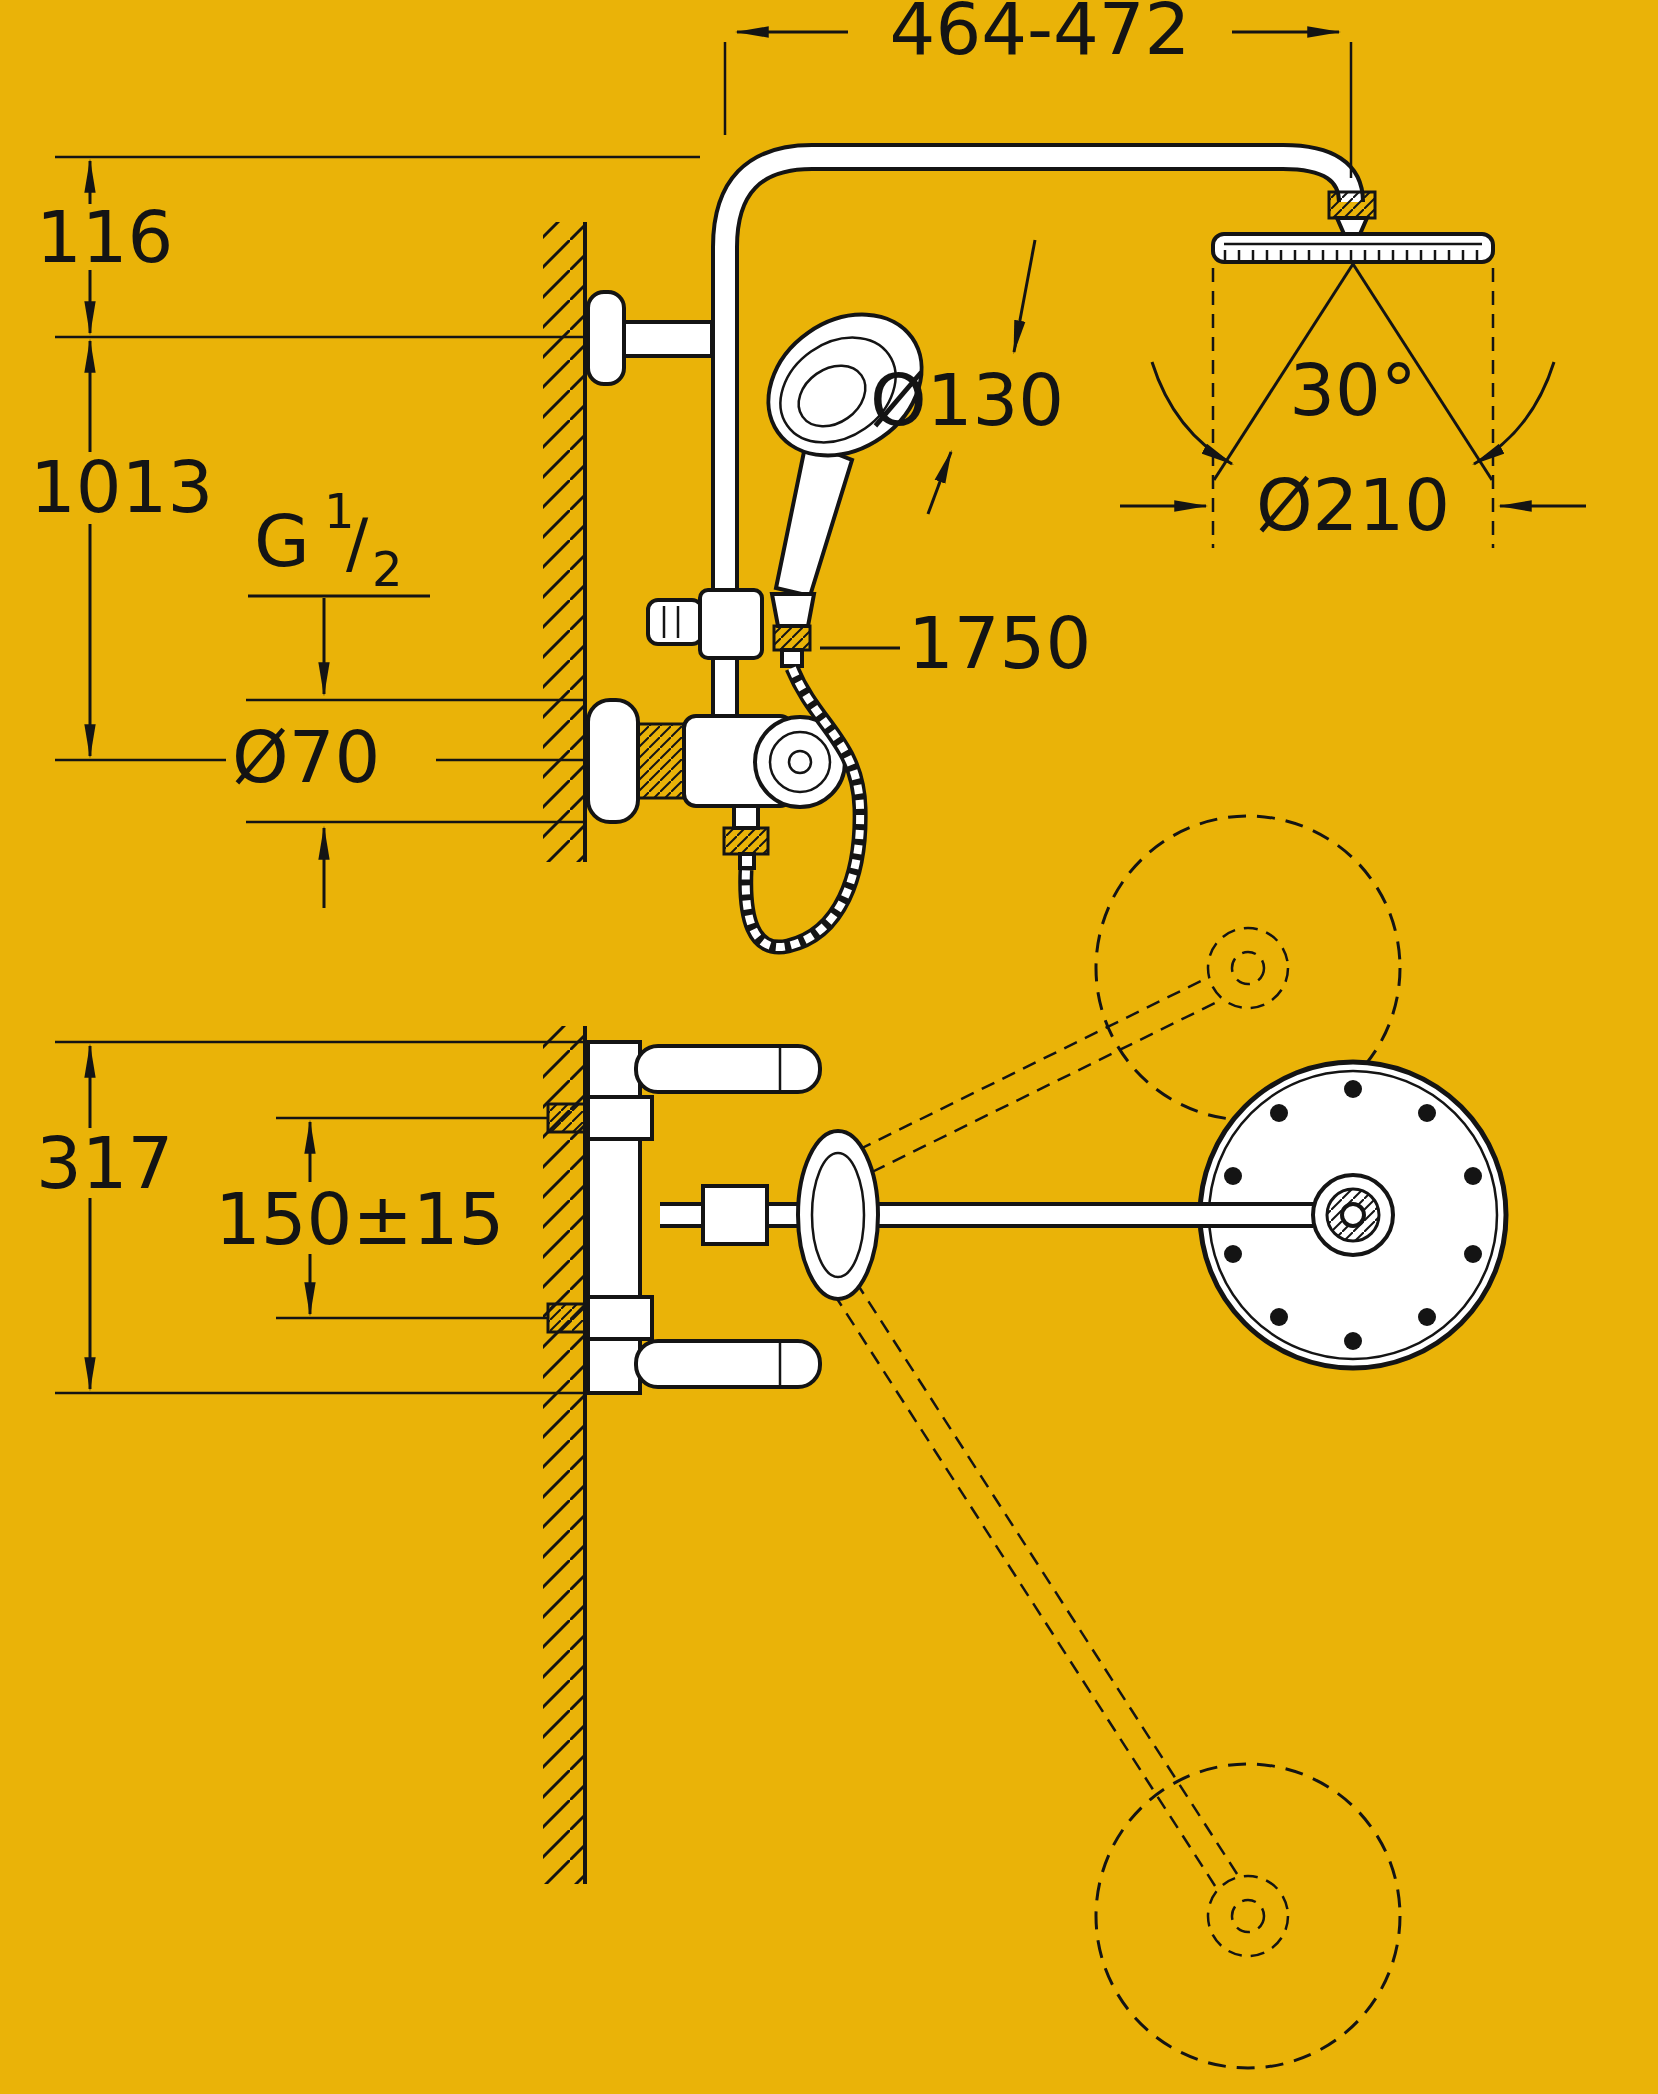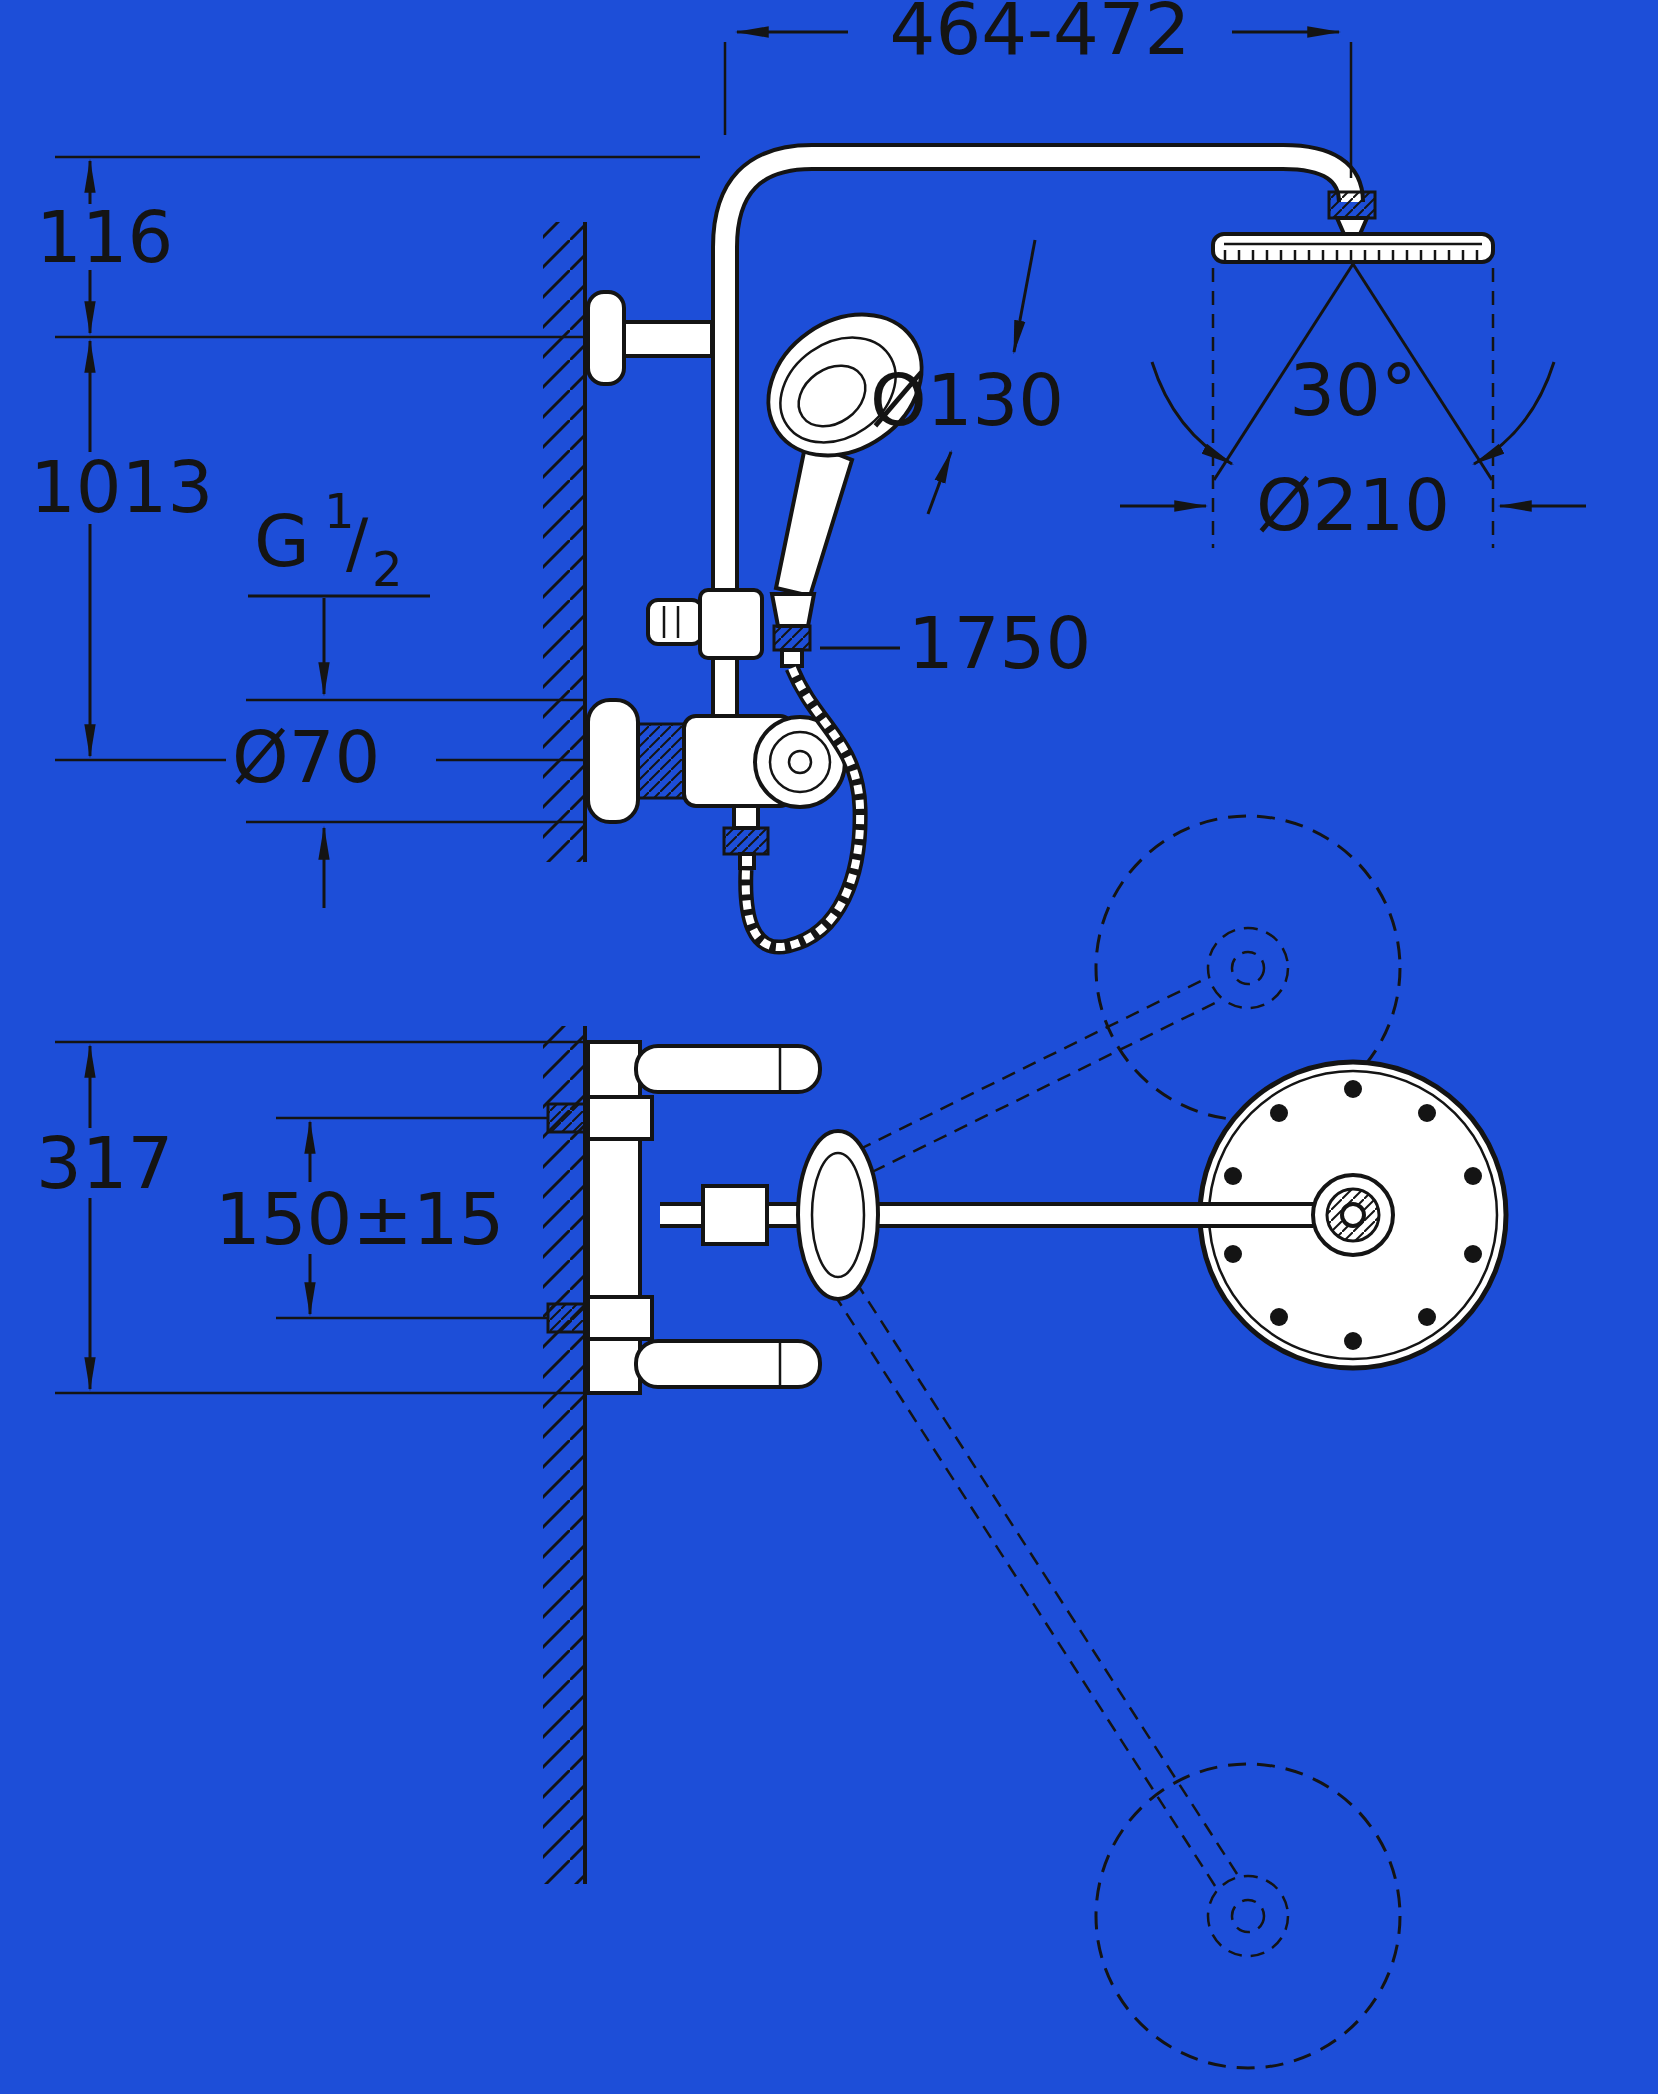--- a/index.html
+++ b/index.html
@@ -1,16 +1,16 @@
 <!DOCTYPE html>
 <html><head>
 <meta charset="utf-8">
 <style>
   html,body{margin:0;padding:0;background:#ffffff;}
-  .canvas{width:1658px;height:2094px;position:relative;background:#1d4ed8;overflow:hidden;}
+  .canvas{width:1658px;height:2094px;position:relative;background:#eab308;overflow:hidden;}
   svg{display:block;}
   svg text{font-family:"DejaVu Sans",sans-serif;fill:#141414;}
   .dim{font-size:72px;}
   .dim-sm{font-size:48px;}
   .dim-slash{font-size:66px;}
   .thin{stroke:#141414;stroke-width:2.5;fill:none;}
   .dimline{stroke:#141414;stroke-width:3;fill:none;}
   .obj{stroke:#141414;stroke-width:4;fill:#ffffff;}
   .obj2{stroke:#141414;stroke-width:2.5;fill:none;}
   .dash{stroke:#141414;stroke-width:3;fill:none;stroke-dasharray:18 11;}

